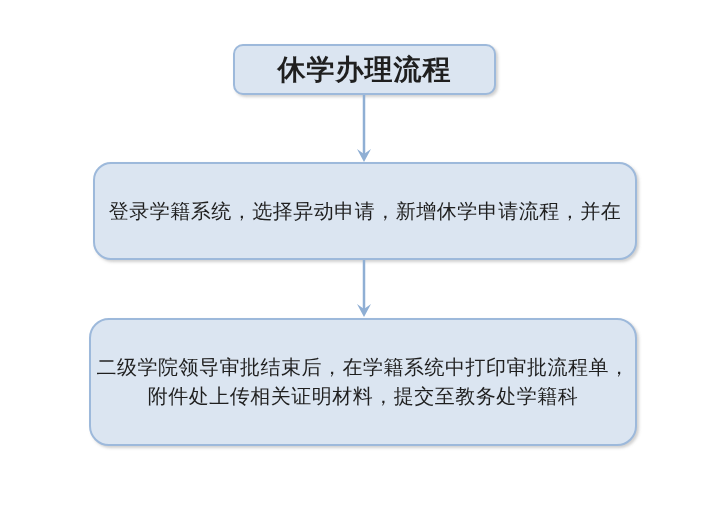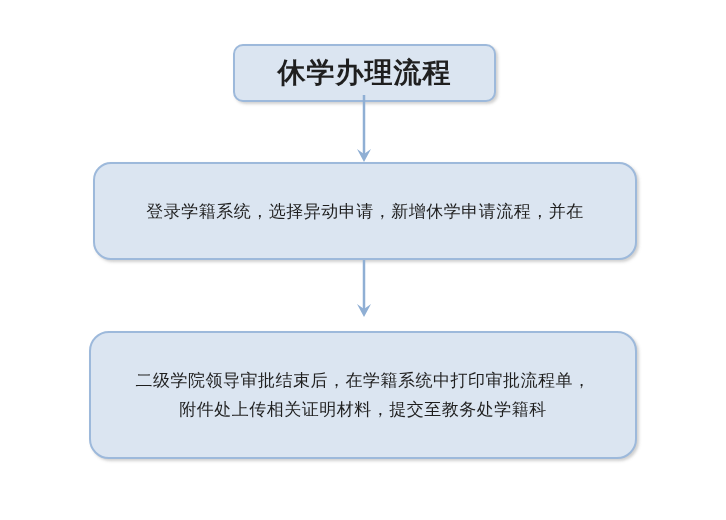--- a/index.html
+++ b/index.html
@@ -25,45 +25,44 @@
     flex-direction: column;
     align-items: center;
     justify-content: center;
     text-align: center;
     color: #1f1f1f;
   }
   .title-node {
     left: 233px;
     top: 44px;
     width: 263px;
-    height: 58px;
+    height: 51px;
     border-radius: 10px;
     font-size: 28px;
     font-weight: bold;
     letter-spacing: 1px;
   }
   .step-node {
-    font-size: 17px;
+    font-size: 20px;
     letter-spacing: 0.5px;
     line-height: 29px;
   }
   .step-1 {
     left: 93px;
     top: 162px;
     width: 544px;
     height: 98px;
     border-radius: 18px;
   }
   .step-2 {
     left: 89px;
     top: 318px;
     width: 548px;
     height: 128px;
     border-radius: 20px;
-    margin-top: 13px;
   }
   .arrow {
     position: absolute;
     width: 20px;
   }
   .arrow-1 { left: 354px; top: 95px; height: 68px; }
   .arrow-2 { left: 354px; top: 260px; height: 58px; }
   .line { white-space: nowrap; }
 </style>
 </head>

